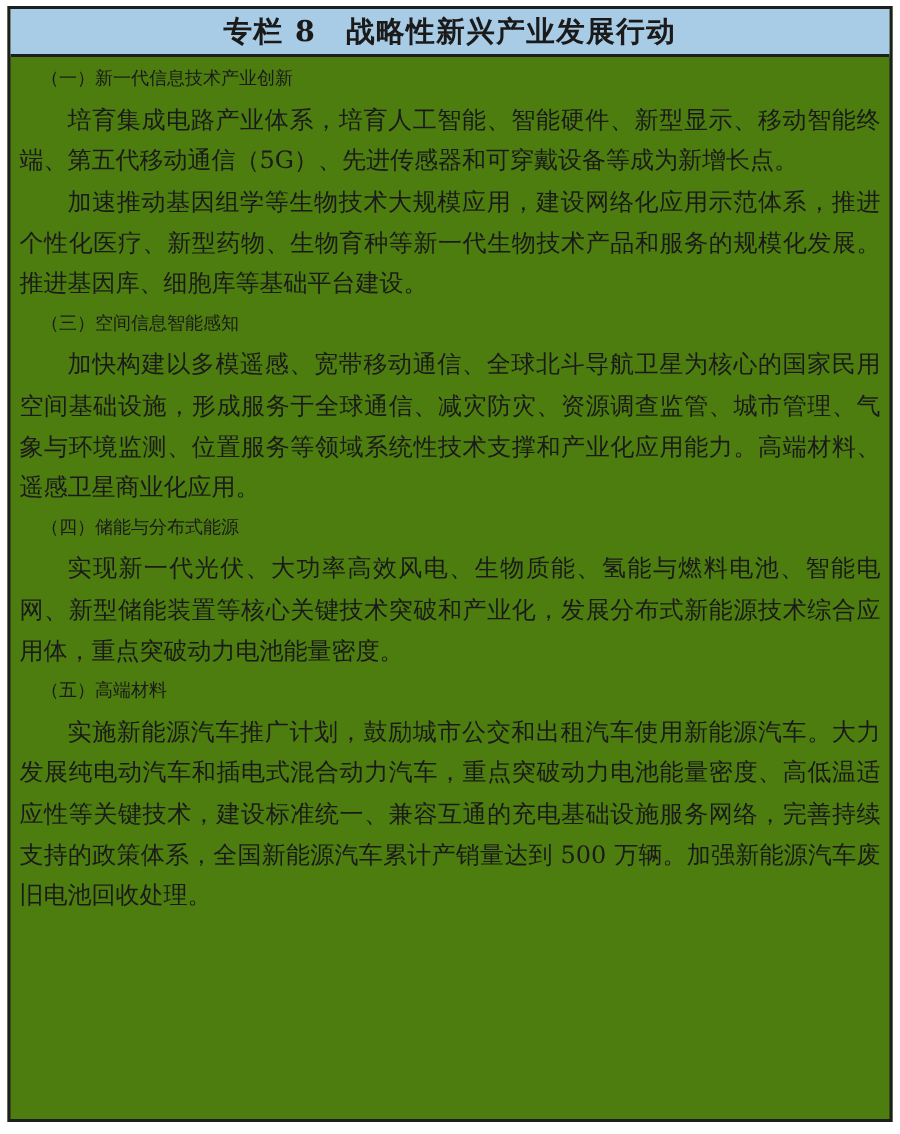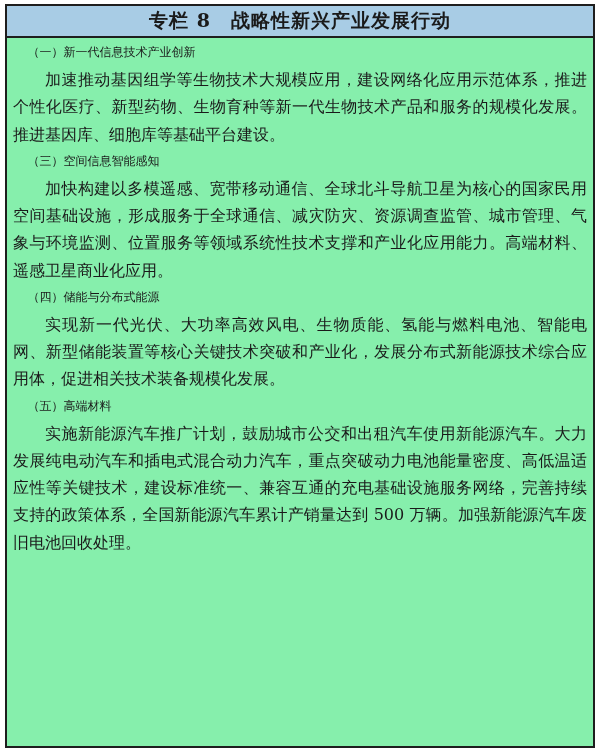--- a/index.html
+++ b/index.html
@@ -13,21 +13,21 @@
     color: #1a1a1a;
   }
   .panel {
     position: absolute;
     left: 5px;
     top: 4px;
     width: 586px;
     height: 740px;
     border: 2px solid #1e1e1e;
     box-sizing: content-box;
-    background: #86efac;
+    background: #4d7c0f;
   }
   .panel-header {
     height: 30px;
     background: #a8cce5;
     border-bottom: 2px solid #1e1e1e;
     display: flex;
     align-items: center;
     justify-content: center;
   }
   .panel-title {
@@ -61,34 +61,35 @@
 <body>
 
 <div class="panel">
   <div class="panel-header">
     <div class="panel-title">专栏 8　战略性新兴产业发展行动</div>
   </div>
   <div class="panel-body">
 
     <div>
       <p class="section-heading">（一）新一代信息技术产业创新</p>
+      <p class="section-paragraph">培育集成电路产业体系，培育人工智能、智能硬件、新型显示、移动智能终端、第五代移动通信（5G）、先进传感器和可穿戴设备等成为新增长点。</p>
     </div>
 
     <div>
       <p class="section-paragraph">加速推动基因组学等生物技术大规模应用，建设网络化应用示范体系，推进个性化医疗、新型药物、生物育种等新一代生物技术产品和服务的规模化发展。推进基因库、细胞库等基础平台建设。</p>
     </div>
 
     <div>
       <p class="section-heading">（三）空间信息智能感知</p>
       <p class="section-paragraph">加快构建以多模遥感、宽带移动通信、全球北斗导航卫星为核心的国家民用空间基础设施，形成服务于全球通信、减灾防灾、资源调查监管、城市管理、气象与环境监测、位置服务等领域系统性技术支撑和产业化应用能力。高端材料、遥感卫星商业化应用。</p>
     </div>
 
     <div>
       <p class="section-heading">（四）储能与分布式能源</p>
-      <p class="section-paragraph">实现新一代光伏、大功率高效风电、生物质能、氢能与燃料电池、智能电网、新型储能装置等核心关键技术突破和产业化，发展分布式新能源技术综合应用体，促进相关技术装备规模化发展。</p>
+      <p class="section-paragraph">实现新一代光伏、大功率高效风电、生物质能、氢能与燃料电池、智能电网、新型储能装置等核心关键技术突破和产业化，发展分布式新能源技术综合应用体，重点突破动力电池能量密度。</p>
     </div>
 
     <div>
       <p class="section-heading">（五）高端材料</p>
     </div>
 
     <div>
       <p class="section-paragraph">实施新能源汽车推广计划，鼓励城市公交和出租汽车使用新能源汽车。大力发展纯电动汽车和插电式混合动力汽车，重点突破动力电池能量密度、高低温适应性等关键技术，建设标准统一、兼容互通的充电基础设施服务网络，完善持续支持的政策体系，全国新能源汽车累计产销量达到 500 万辆。加强新能源汽车废旧电池回收处理。</p>
     </div>
 

